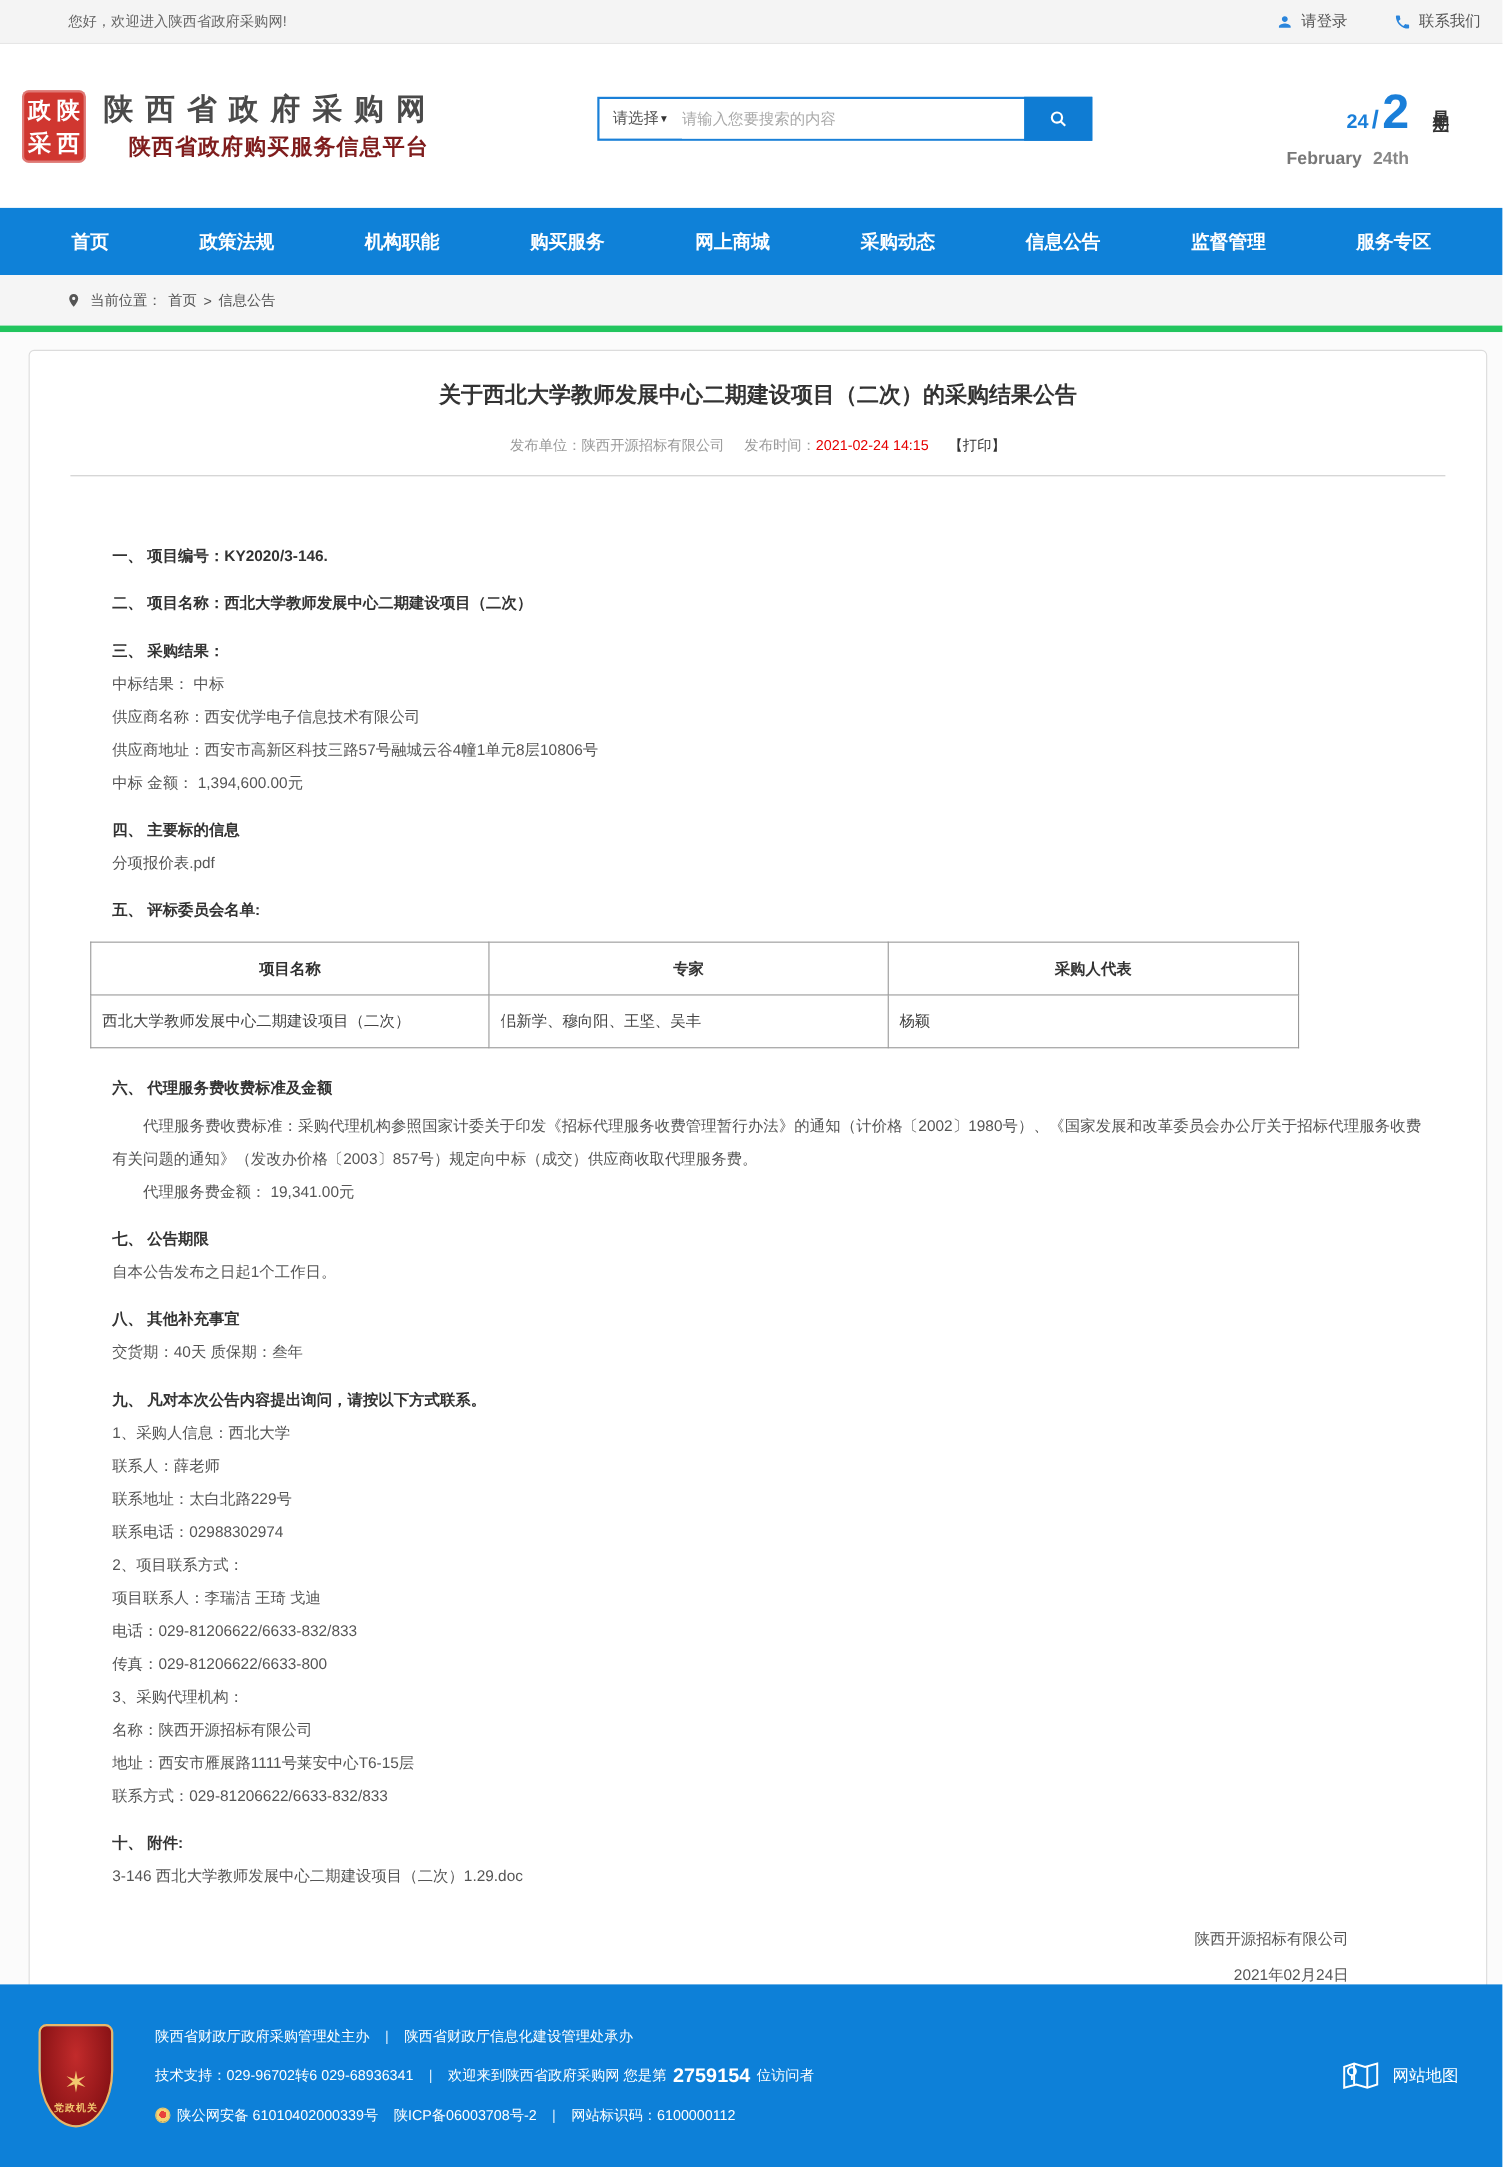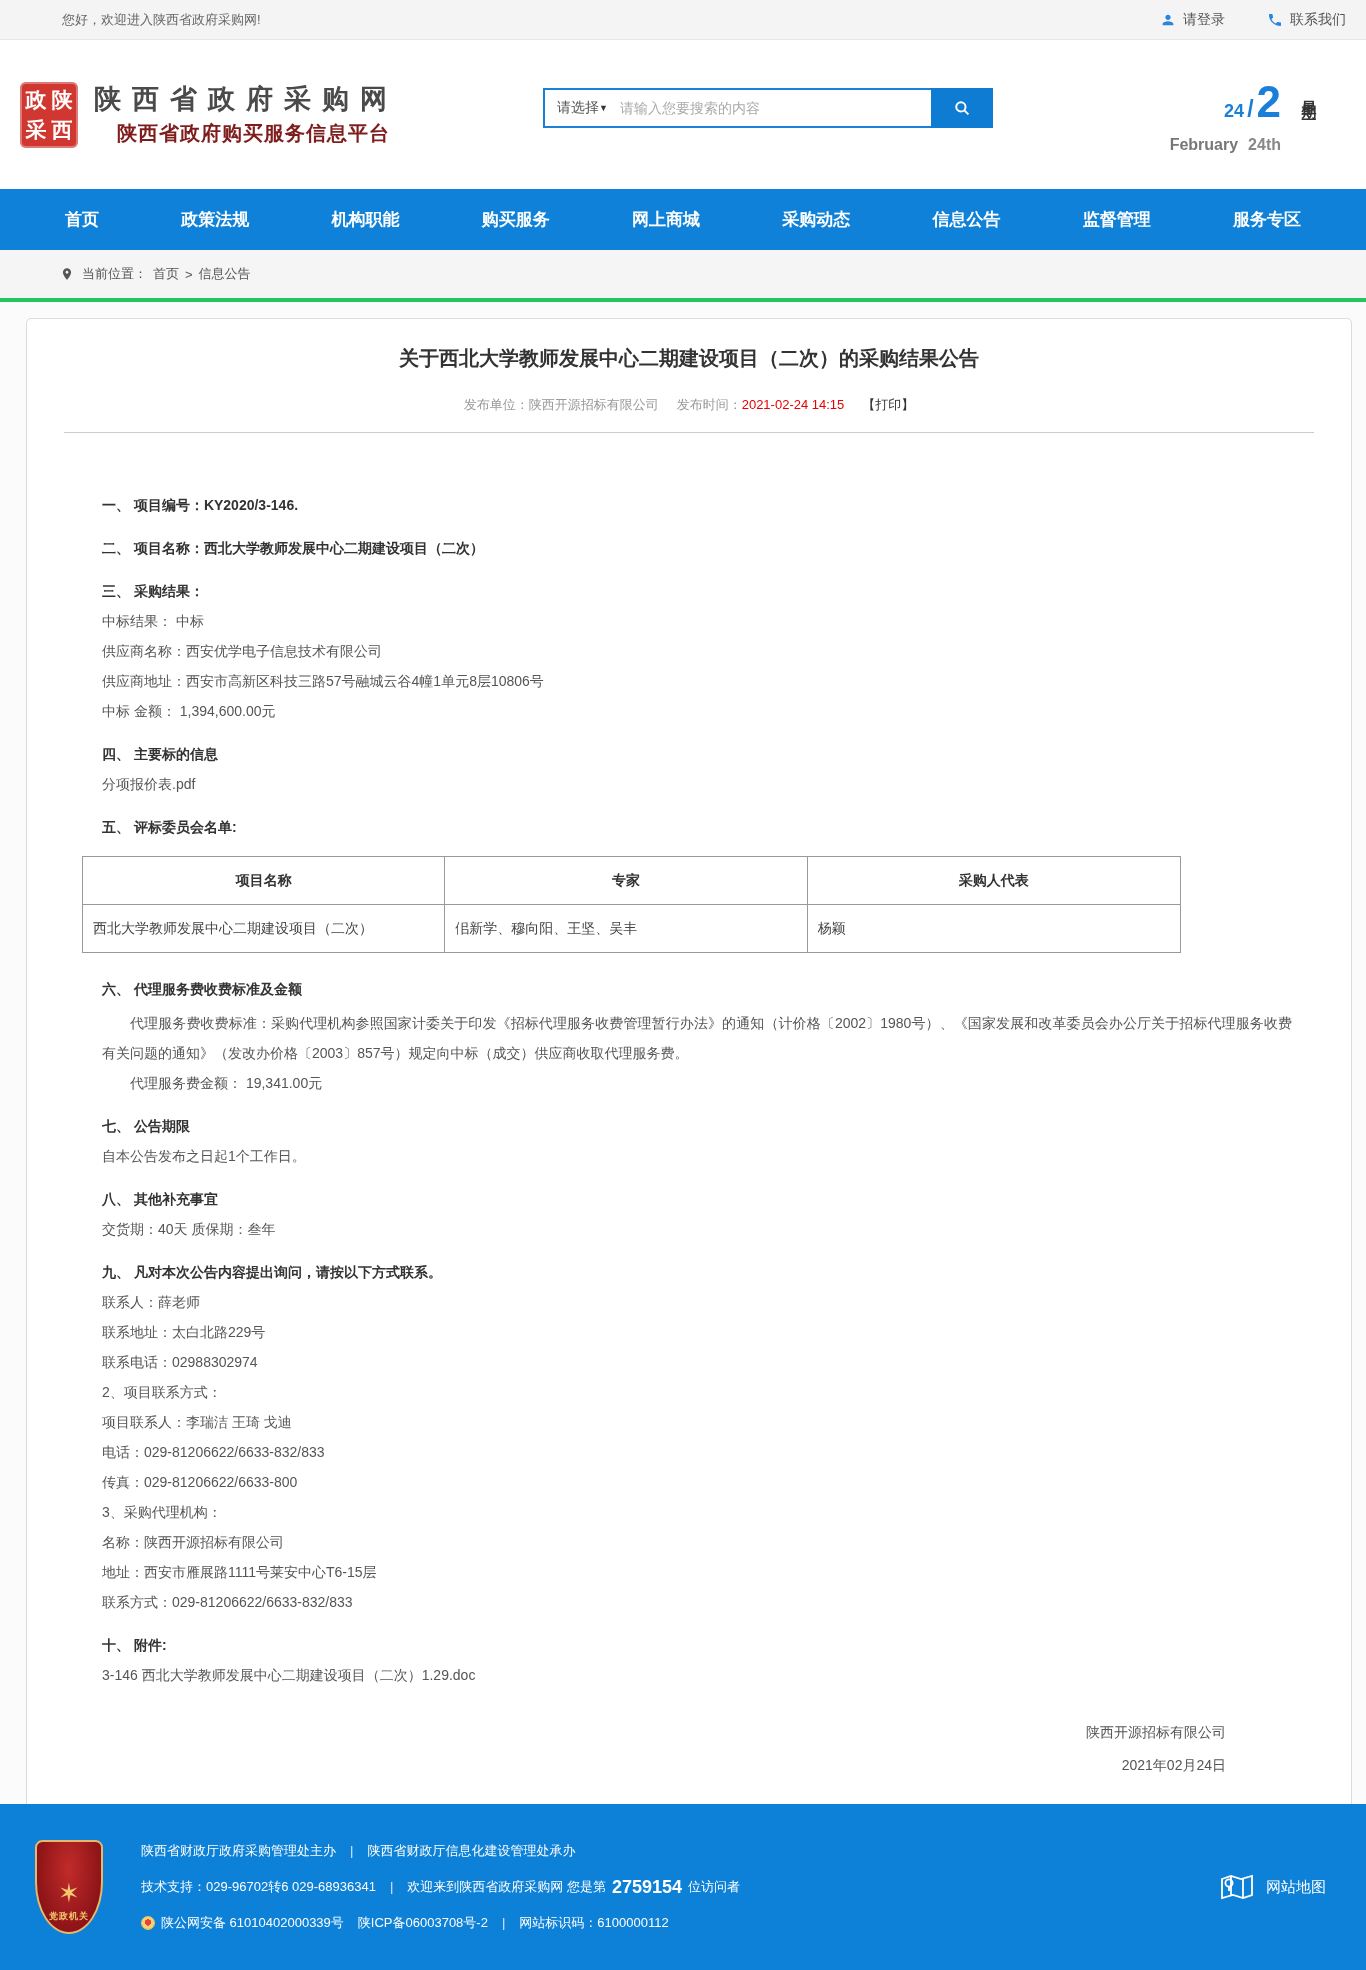--- a/index.html
+++ b/index.html
@@ -50,21 +50,21 @@
   .date-text { font-size: 16px; color: #777; font-weight: bold; margin-top: 2px; }
   .date-text .d-ord { margin-left: 10px; color: #888; }
   .weekday { writing-mode: vertical-rl; font-size: 15px; font-weight: bold; color: #333; letter-spacing: 4px; margin-top: 8px; }
 
   
   .mainnav { height: 61px; background: #0f81d8; }
   .mainnav ul { list-style: none; display: flex; justify-content: space-between; align-items: center; height: 100%; padding: 0 45px; }
   .mainnav a { color: #fff; font-size: 17px; font-weight: bold; text-decoration: none; cursor: pointer; }
 
   
-  .breadcrumb-band { height: 52px; background: #f5f5f5; border-bottom: 4px solid #22c55e; }
+  .breadcrumb-band { height: 52px; background: #f5f5f5; border-bottom: 6px solid #22c55e; }
   .breadcrumb { display: flex; align-items: center; height: 100%; padding-left: 40px; font-size: 13px; color: #555; gap: 6px; }
   .breadcrumb svg { margin-right: 2px; }
   .crumb-link { color: #555; cursor: pointer; }
 
   
   .content-wrap { background: #fbfbfb; padding: 16px 0 36px 12px; }
   .card {
     width: 1326px; margin: 0 auto; background: #fff;
     border: 1px solid #dcdcdc; border-radius: 5px;
     padding: 14px 55px 40px 55px; min-height: 1450px;
@@ -268,20 +268,21 @@
   <p class="blk s-heading">七、 公告期限</p>
 
   <p class="blk s-text">自本公告发布之日起1个工作日。</p>
 
   <p class="blk s-heading">八、 其他补充事宜</p>
 
   <p class="blk s-text">交货期：40天 质保期：叁年</p>
 
   <p class="blk s-heading">九、 凡对本次公告内容提出询问，请按以下方式联系。</p>
 
+  <p class="blk s-text">1、采购人信息：西北大学</p>
 
   <p class="blk s-text">联系人：薛老师</p>
 
   <p class="blk s-text">联系地址：太白北路229号</p>
 
   <p class="blk s-text">联系电话：02988302974</p>
 
   <p class="blk s-text">2、项目联系方式：</p>
 
   <p class="blk s-text">项目联系人：李瑞洁 王琦 戈迪</p>

